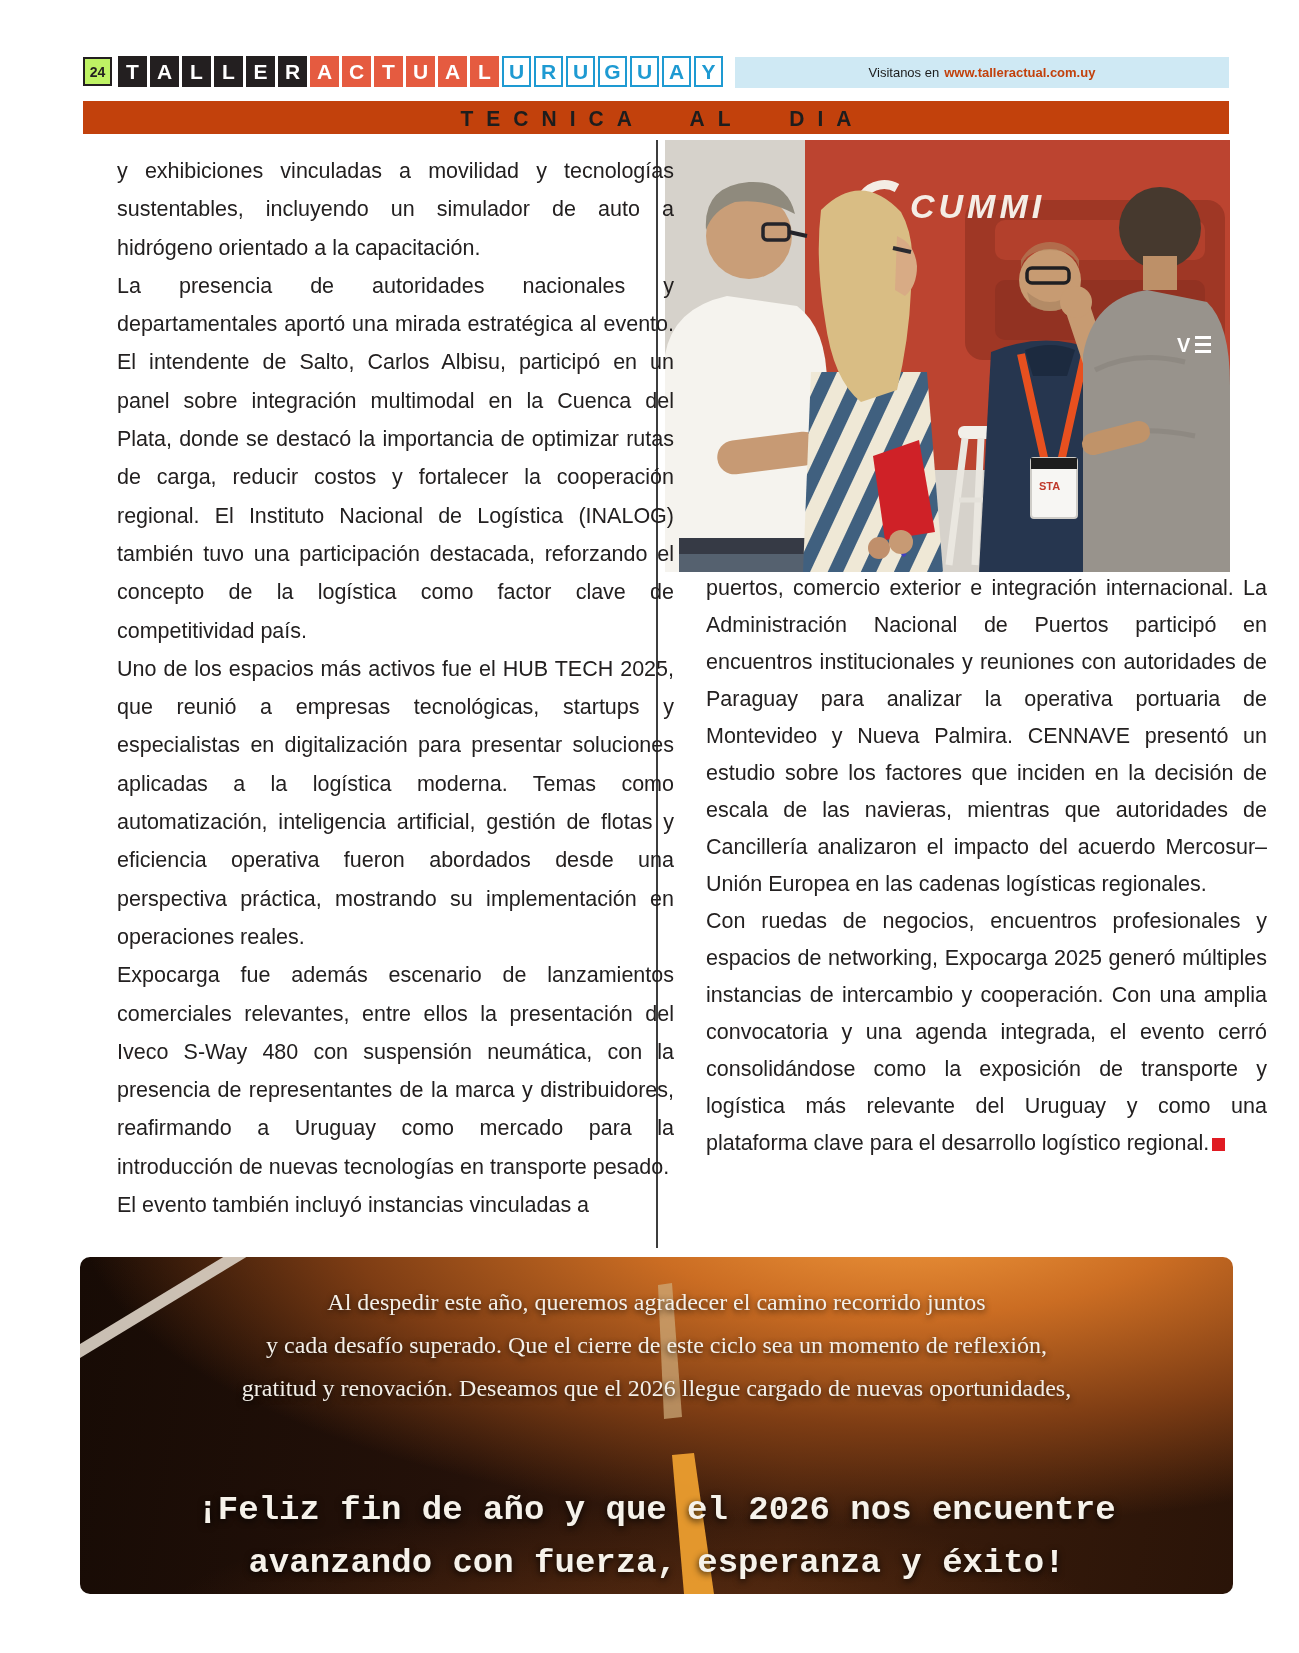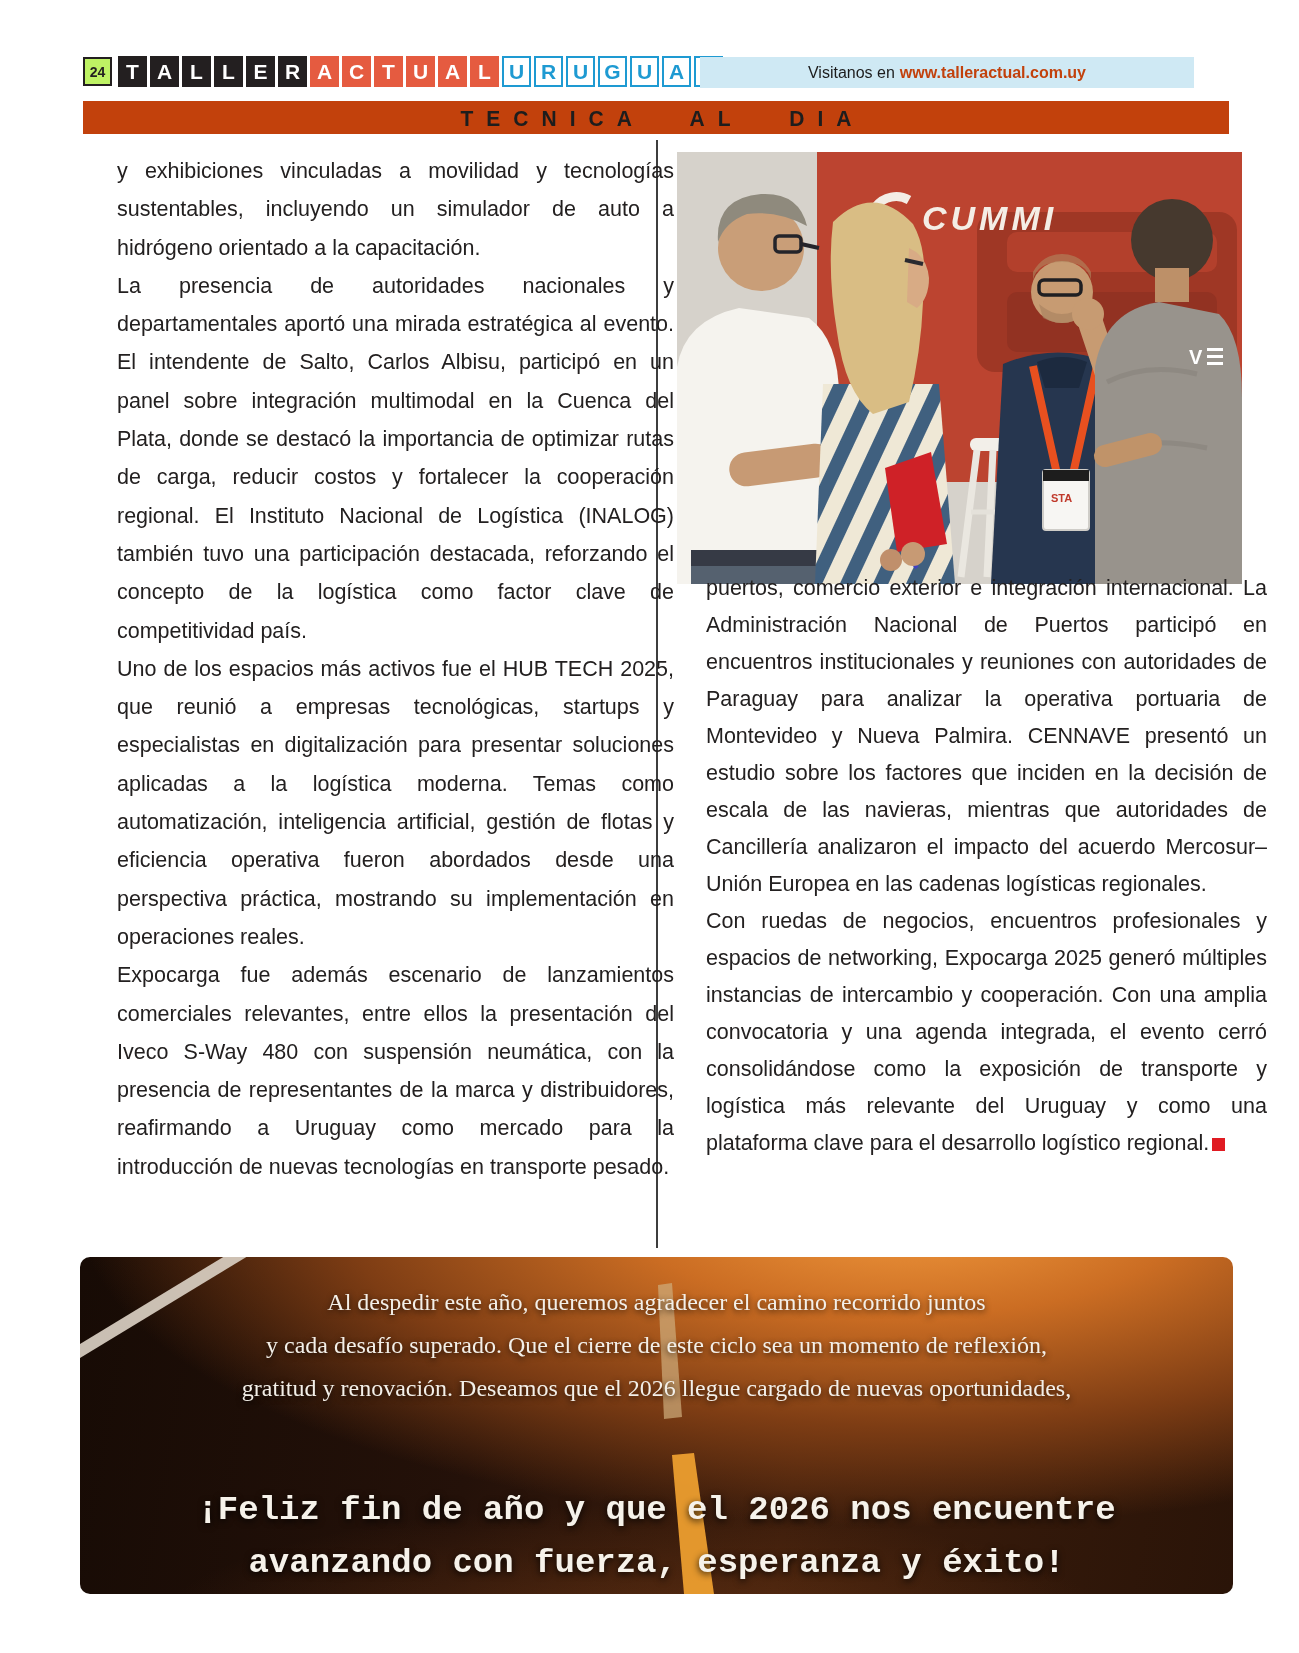--- a/index.html
+++ b/index.html
@@ -11,42 +11,42 @@
   .pagenum-box{box-sizing:border-box;width:29px;height:29px;border:2.5px solid #231f20;
         display:flex;align-items:center;justify-content:center;font-size:14px;font-weight:bold;
         margin-right:3px;background:#bef264;}
   .letterboxes{display:flex;gap:3px;}
   .lbox{box-sizing:border-box;width:29px;height:31px;display:flex;align-items:center;
         justify-content:center;font-weight:bold;font-size:21px;}
   .lbox.black{background:#231f20;color:#ffffff;}
   .lbox.orange{background:#e55b40;color:#ffffff;}
   .lbox.blueoutline{background:#ffffff;color:#1e9ad2;border:2.5px solid #1e9ad2;}
 
-  .visit-bar{position:absolute;left:700px;top:57px;width:494px;height:31px;background:#cfe9f4;
-        display:flex;align-items:center;justify-content:center;font-size:16px;gap:5px;color:#1c1c1c;}
+  .visit-bar{position:absolute;left:735px;top:57px;width:494px;height:31px;background:#cfe9f4;
+        display:flex;align-items:center;justify-content:center;font-size:13px;gap:5px;color:#1c1c1c;}
   .visit-url{font-weight:bold;color:#c2410c;text-decoration:none;}
 
   .section-bar{position:absolute;left:83px;top:101px;width:1146px;height:33px;background:#c2410c;
         display:flex;align-items:center;justify-content:center;}
   .section-bar span{font-weight:bold;font-size:21px;letter-spacing:.62em;word-spacing:1.3em;
         text-indent:.62em;color:#1d1d1d;transform:scaleY(1.08);}
 
   
   .col{position:absolute;text-align:justify;margin-left:37px;}
   .col p{margin:0;font-size:21.5px;line-height:38.3px;hyphens:auto;-webkit-hyphens:auto;}
   .col.left{left:80px;top:152px;width:557px;}
   .col.right{left:669px;top:570px;width:561px;}
   .col.right p{line-height:37px;}
   .endmark{display:inline-block;width:13px;height:13px;background:#e01b22;margin-left:3px;
         transform:translateY(1px);}
 
   .col-divider{position:absolute;left:656px;top:140px;width:2px;height:1108px;background:#3d3d3d;}
 
   
-  .photo{position:absolute;left:665px;top:140px;width:565px;height:432px;margin:12px;}
+  .photo{position:absolute;left:665px;top:140px;width:565px;height:432px;margin:0;}
   .photo svg{width:100%;height:100%;display:block;}
 
   
   .banner{position:absolute;left:80px;top:1257px;width:1153px;height:337px;overflow:hidden;
         background:
           radial-gradient(95% 125% at 72% -15%, #f59d3f 0%, #cb6d23 26%, #7e3d14 52%, rgba(38,19,8,0) 76%),
           radial-gradient(60% 55% at 48% 112%, rgba(150,75,25,.38), rgba(0,0,0,0) 70%),
           linear-gradient(100deg, #170b05 0%, #241109 35%, #3c1d0c 62%, #2a1408 100%); border-radius: 10px;}
   .banner svg{position:absolute;inset:0;width:100%;height:100%;}
   .banner-small{position:absolute;left:0;right:0;top:24px;text-align:center;
@@ -177,20 +177,21 @@
         <rect x="530" y="210" width="16" height="3" fill="#ffffff"></rect>
       </g>
     </svg>
   </figure>
 
   <section class="col left">
     <p lang="es">y exhibiciones vinculadas a movilidad y tecnologías sustentables, incluyendo un simulador de auto a hidrógeno orientado a la capacitación.</p>
     <p lang="es">La presencia de autoridades nacionales y departamentales aportó una mirada estratégica al evento. El intendente de Salto, Carlos Albisu, participó en un panel sobre integración multimodal en la Cuenca del Plata, donde se destacó la importancia de optimizar rutas de carga, reducir costos y fortalecer la cooperación regional. El Instituto Nacional de Logística (INALOG) también tuvo una participación destacada, reforzando el concepto de la logística como factor clave de competitividad país.</p>
     <p lang="es">Uno de los espacios más activos fue el HUB TECH 2025, que reunió a empresas tecnológicas, startups y especialistas en digitalización para presentar soluciones aplicadas a la logística moderna. Temas como automatización, inteligencia artificial, gestión de flotas y eficiencia operativa fueron abordados desde una perspectiva práctica, mostrando su implementación en operaciones reales.</p>
     <p lang="es">Expocarga fue además escenario de lanzamientos comerciales relevantes, entre ellos la presentación del Iveco S-Way 480 con suspensión neumática, con la presencia de representantes de la marca y distribuidores, reafirmando a Uruguay como mercado para la introducción de nuevas tecnologías en transporte pesado.</p>
+    <p lang="es">El evento también incluyó instancias vinculadas a</p>
   </section>
 
   <section class="col right">
     <p lang="es">puertos, comercio exterior e integración internacional. La Administración Nacional de Puertos participó en encuentros institucionales y reuniones con autoridades de Paraguay para analizar la operativa portuaria de Montevideo y Nueva Palmira. CENNAVE presentó un estudio sobre los factores que inciden en la decisión de escala de las navieras, mientras que autoridades de Cancillería analizaron el impacto del acuerdo Mercosur–Unión Europea en las cadenas logísticas regionales.</p>
     <p lang="es"><span>Con ruedas de negocios, encuentros profesionales y espacios de networking, Expocarga 2025 generó múltiples instancias de intercambio y cooperación. Con una amplia convocatoria y una agenda integrada, el evento cerró consolidándose como la exposición de transporte y logística más relevante del Uruguay y como una plataforma clave para el desarrollo logístico regional.</span><span class="endmark"></span></p>
   </section>
 
   <div class="banner">
     <svg viewBox="0 0 1153 337" preserveAspectRatio="none">
       <line x1="168" y1="-8" x2="-10" y2="100" stroke="#d9cfc2" stroke-width="12" opacity="0.92"></line>

